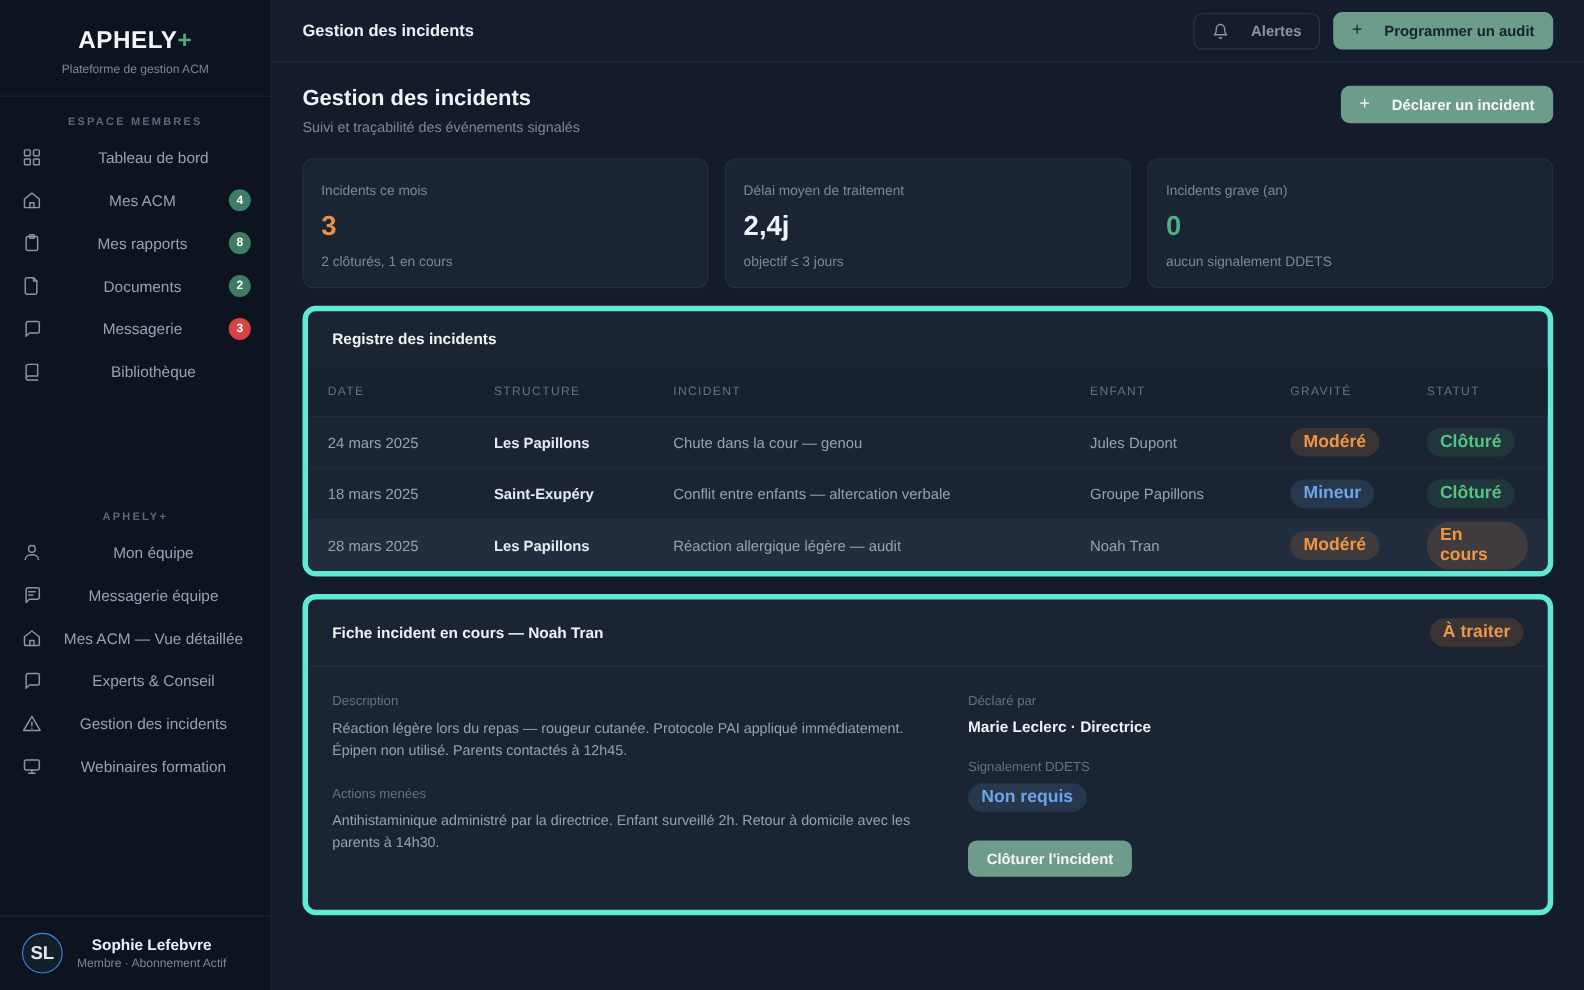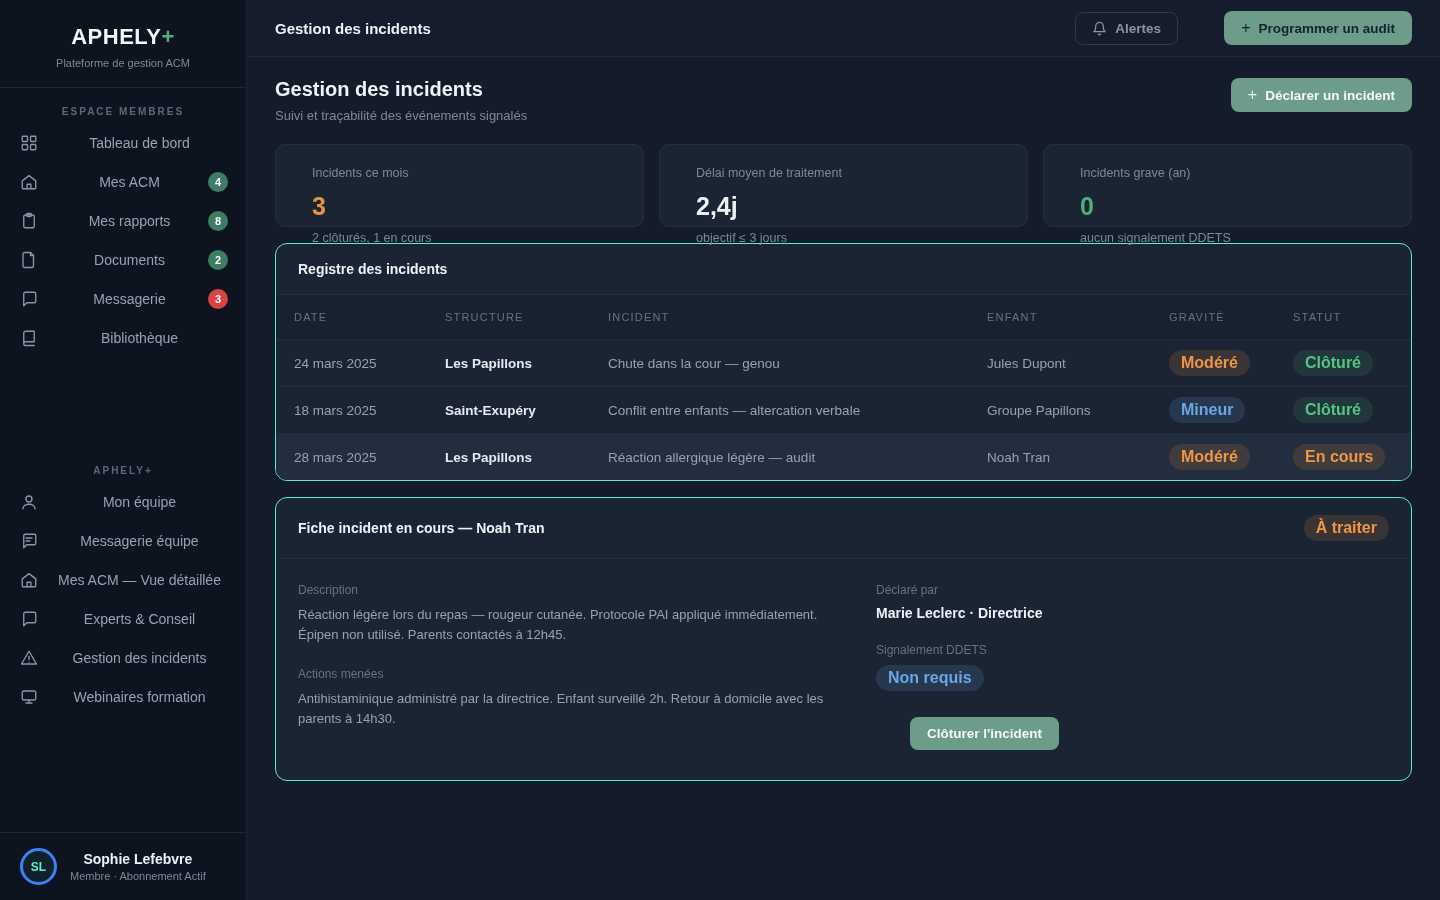--- a/index.html
+++ b/index.html
@@ -38,66 +38,66 @@
     display:flex; align-items:center; justify-content:center;
   }
   .count.green { background:#3e7c63; }
   .count.red   { background:#d94343; }
   .user-block {
     border-top:1px solid #1c2635; padding:15px 20px;
     display:flex; align-items:center; gap:13px;
   }
   .avatar {
     width:37px; height:37px; border-radius:50%; flex:none;
-    border:3px solid #3b82f6; background:#12202a;
+    border:1px solid #3b82f6; background:#12202a;
     display:flex; align-items:center; justify-content:center;
-    font-size:12px; font-weight:bold; color:#5eead4;
+    font-size:17px; font-weight:bold; color:#e5e5e5;
   }
   .user-name { font-size:14px; font-weight:bold; color:#eef2f7; }
   .user-status { font-size:11px; color:#7d8798; margin-top:3px; }
 
   
   .topbar {
     margin-left:247px; height:57px; padding:0 28px;
     display:flex; align-items:center; justify-content:space-between;
     border-bottom:1px solid #1f2a3b; background:#151d2c;
   }
   .topbar-title { font-size:15px; font-weight:bold; color:#eef2f7; }
   .topbar-actions { display:flex; gap:12px; align-items:center; }
   .btn { border:none; border-radius:8px; font-family:inherit; font-size:13.5px;
-         font-weight:bold; cursor:pointer; display:inline-flex; align-items:center; gap:8px;margin-left:34px; }
+         font-weight:bold; cursor:pointer; display:inline-flex; align-items:center; gap:20px; }
   .btn-ghost {
     background:transparent; border:1px solid #2c3850; color:#8a94a6;
     padding:8px 16px;
   }
   .btn-ghost .ico { width:15px; height:15px; display:inline-flex; }
   .btn-ghost .ico svg { width:15px; height:15px; }
   .btn-sage-dark { background:#6d9c8b; color:#16222f; padding:9px 17px; }
   .btn-sage-light { background:#6d9c8b; color:#f4f7f5; padding:9px 17px; }
   .btn .plus { font-size:16px; font-weight:normal; line-height:1; }
 
   
   .main { margin-left:247px; padding:0 28px; }
   .page-head { margin-top:21px; display:flex; justify-content:space-between; align-items:flex-start; }
   .page-title { font-size:20px; font-weight:bold; color:#f0f4f9; }
   .page-sub { margin-top:7px; font-size:13px; color:#7d8798; }
 
   .stats { margin-top:21px; display:grid; grid-template-columns:1fr 1fr 1fr; gap:15px; }
   .stat-card {
     background:#1b2433; border:1px solid #242f41; border-radius:10px;
-    padding:21px 36px; height:83px;
+    padding:21px 16px; height:118px;
   }
   .stat-label { font-size:12.5px; color:#7d8798; }
   .stat-value { margin-top:12px; font-size:25px; font-weight:bold; color:#eef2f7; }
   .stat-value.orange { color:#e8913f; }
   .stat-value.green  { color:#4fae7d; }
   .stat-sub { margin-top:10px; font-size:12.5px; color:#7d8798; }
 
   .panel {
-    margin-top:16px; background:#1b2433; border:1px solid #5eead4;
+    margin-top:16px; background:#1b2433; border:5px solid #5eead4;
     border-radius:12px; overflow:hidden;
   }
   .panel-head {
     padding:17px 22px; display:flex; align-items:center; justify-content:space-between;
     border-bottom:1px solid #232e40;
   }
   .panel-title { font-size:14px; font-weight:bold; color:#eef2f7; }
 
   .t-head, .t-row {
     display:grid;

